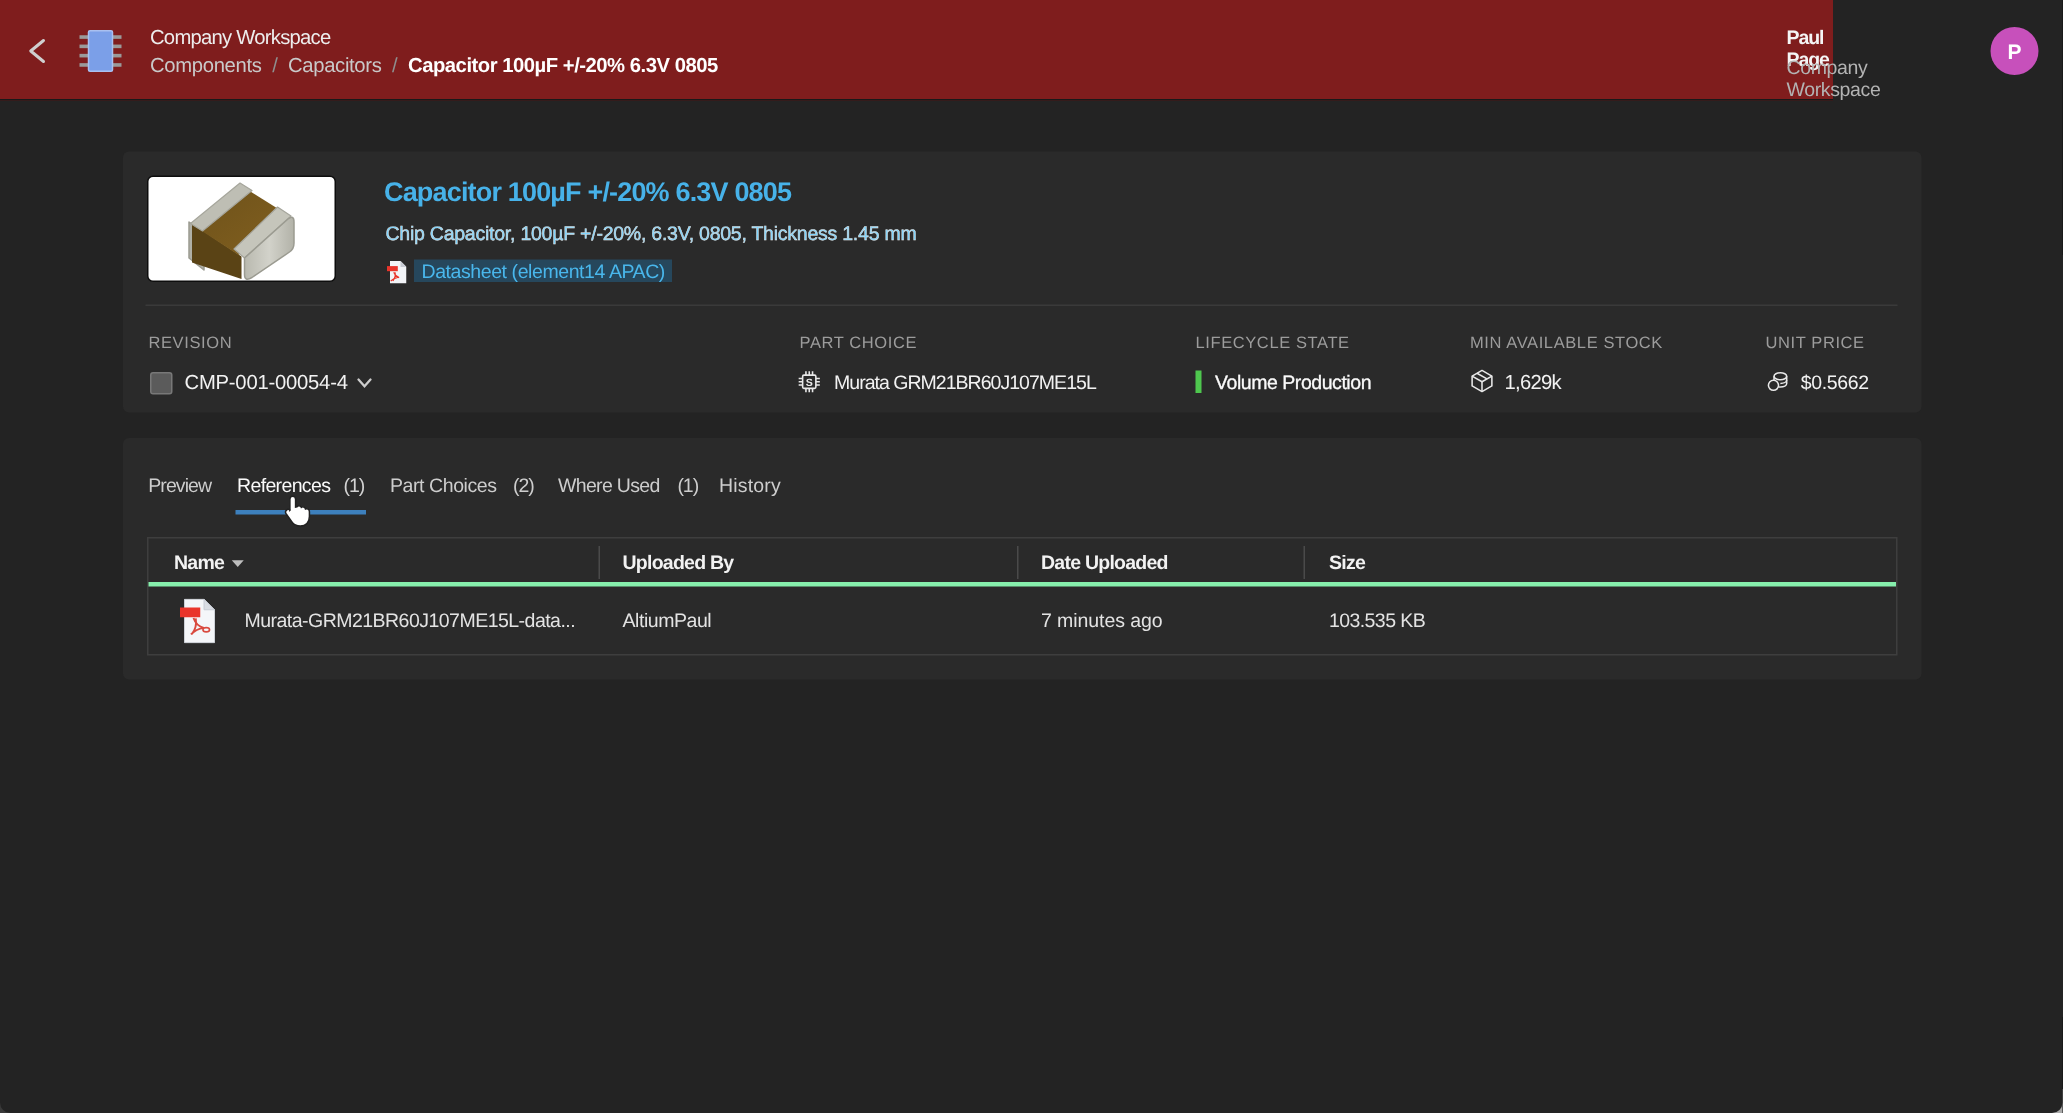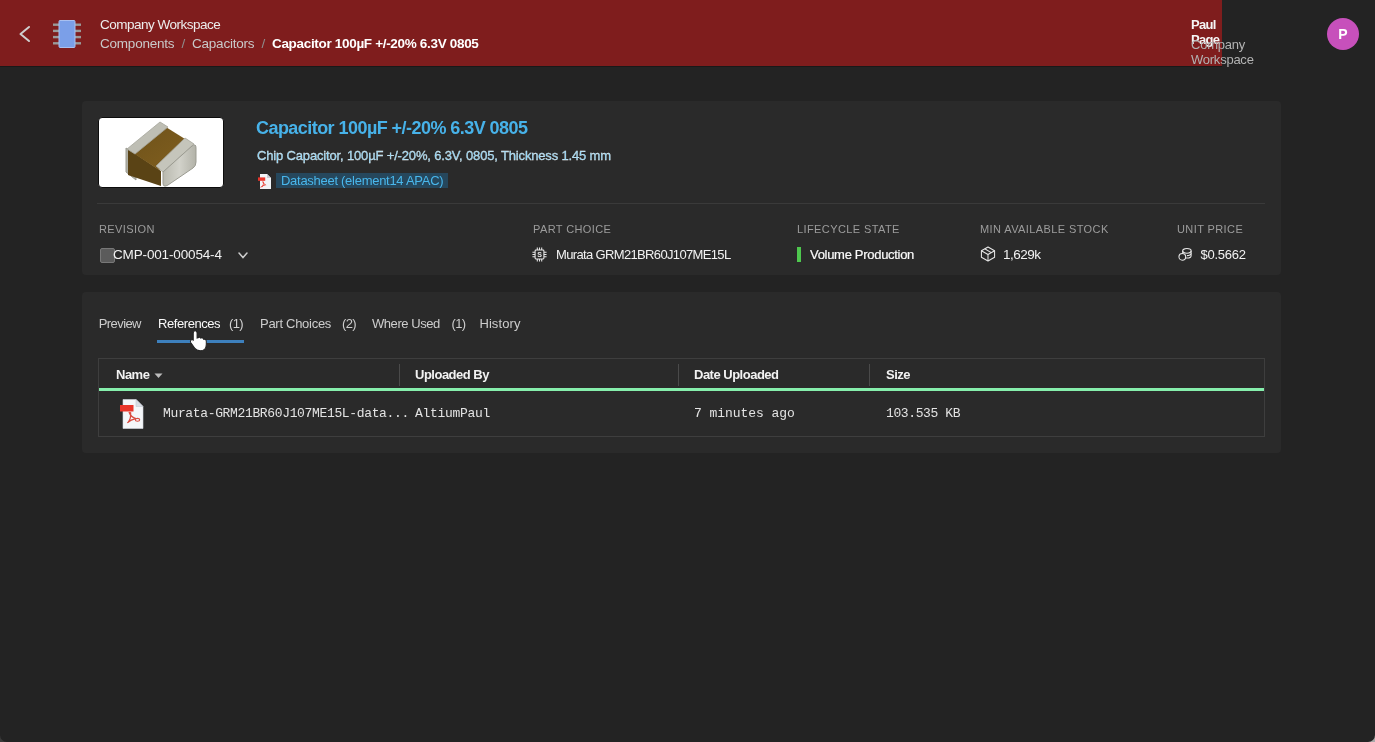--- a/index.html
+++ b/index.html
@@ -93,21 +93,21 @@
 
     <div class="abs" style="left:15px;top:102px;width:1168px;height:1px;background:#3a3a3a;"></div>
 
     <div class="lbl" style="left:17px;top:122px;">REVISION</div>
     <div class="lbl" style="left:451px;top:122px;">PART CHOICE</div>
     <div class="lbl" style="left:715px;top:122px;">LIFECYCLE STATE</div>
     <div class="lbl" style="left:898px;top:122px;">MIN AVAILABLE STOCK</div>
     <div class="lbl" style="left:1095px;top:122px;">UNIT PRICE</div>
 
     <div class="abs" style="left:18px;top:147px;width:15px;height:15px;background:#5b5b5b;border:1px solid #787878;border-radius:2px;"></div>
-    <div class="val" style="left:31px;top:146px;font-size:13.5px;letter-spacing:-0.15px;">CMP-001-00054-4</div>
+    <div class="val" style="left:41px;top:146px;font-size:13.5px;letter-spacing:-0.15px;">CMP-001-00054-4</div>
     <svg class="abs" style="left:156px;top:151px;" width="10" height="7" viewBox="0 0 10 7">
         <path d="M1 1 L5 5.5 L9 1" stroke="#cccccc" stroke-width="1.5" fill="none" stroke-linecap="round"></path>
       </svg>
 
     <svg class="abs" style="left:450px;top:146px;" width="15" height="15" viewBox="0 0 17 17">
       <g stroke="#e8e8e8" stroke-width="1.2" fill="none">
         <rect x="3.5" y="3.5" width="10" height="10" rx="1"></rect>
         <path d="M6 3.5 V0.5 M8.5 3.5 V0.5 M11 3.5 V0.5 M6 16.5 V13.5 M8.5 16.5 V13.5 M11 16.5 V13.5 M3.5 6 H0.5 M3.5 8.5 H0.5 M3.5 11 H0.5 M16.5 6 H13.5 M16.5 8.5 H13.5 M16.5 11 H13.5"></path>
       </g>
       <text x="8.5" y="11.5" font-size="8" font-weight="bold" fill="#e8e8e8" text-anchor="middle" font-family="Liberation Sans">S</text>
@@ -160,21 +160,21 @@
         <svg class="abs" style="left:55px;top:13.5px;" width="9" height="6" viewBox="0 0 9 6">
             <path d="M0.5 0.5 L4.5 5 L8.5 0.5 Z" fill="#bdbdbd"></path>
           </svg>
         <div class="abs" style="left:300px;top:5px;width:1px;height:22px;background:#4a4a4a;"></div>
         <div class="th" style="left:316px;">Uploaded By</div>
         <div class="abs" style="left:579px;top:5px;width:1px;height:22px;background:#4a4a4a;"></div>
         <div class="th" style="left:595px;">Date Uploaded</div>
         <div class="abs" style="left:770px;top:5px;width:1px;height:22px;background:#4a4a4a;"></div>
         <div class="th" style="left:787px;">Size</div>
       </div>
-      <div class="abs" style="left:0;top:33px;width:100%;height:45px;font-family:Liberation Mono, monospace;">
+      <div class="abs" style="left:0;top:33px;width:100%;height:45px;">
         <svg class="abs" style="left:21px;top:7px;" width="25" height="30" viewBox="0 0 25 30">
           <path d="M3 0.5 h13 l7 7 v22 h-20 z" fill="#f4f6f9" stroke="#d4d8df" stroke-width="0.6"></path>
           <path d="M16 0.5 l7 7 h-7 z" fill="#d9dde4"></path>
           <path d="M16 0.5 l7 7 h-7 z" fill="none" stroke="#c3c8d1" stroke-width="0.6"></path>
           <rect x="0" y="6" width="13.5" height="6.5" fill="#e9352b"></rect>
           <path d="M9 13 c1.2 3.4 3.6 5.8 6.9 6.6 c-3.3 0.5 -6.3 2 -8.6 4.3 M10.5 13.2 c0.6 3.8 -0.2 7.6 -2.6 10.5" stroke="#d94a3f" stroke-width="1.3" fill="none"></path>
           <ellipse cx="17.5" cy="20.8" rx="2.2" ry="1.4" fill="none" stroke="#d94a3f" stroke-width="1.1"></ellipse>
         </svg>
         <div class="td" style="left:64px;">Murata-GRM21BR60J107ME15L-data...</div>
         <div class="td" style="left:316px;letter-spacing:-0.3px;">AltiumPaul</div>

